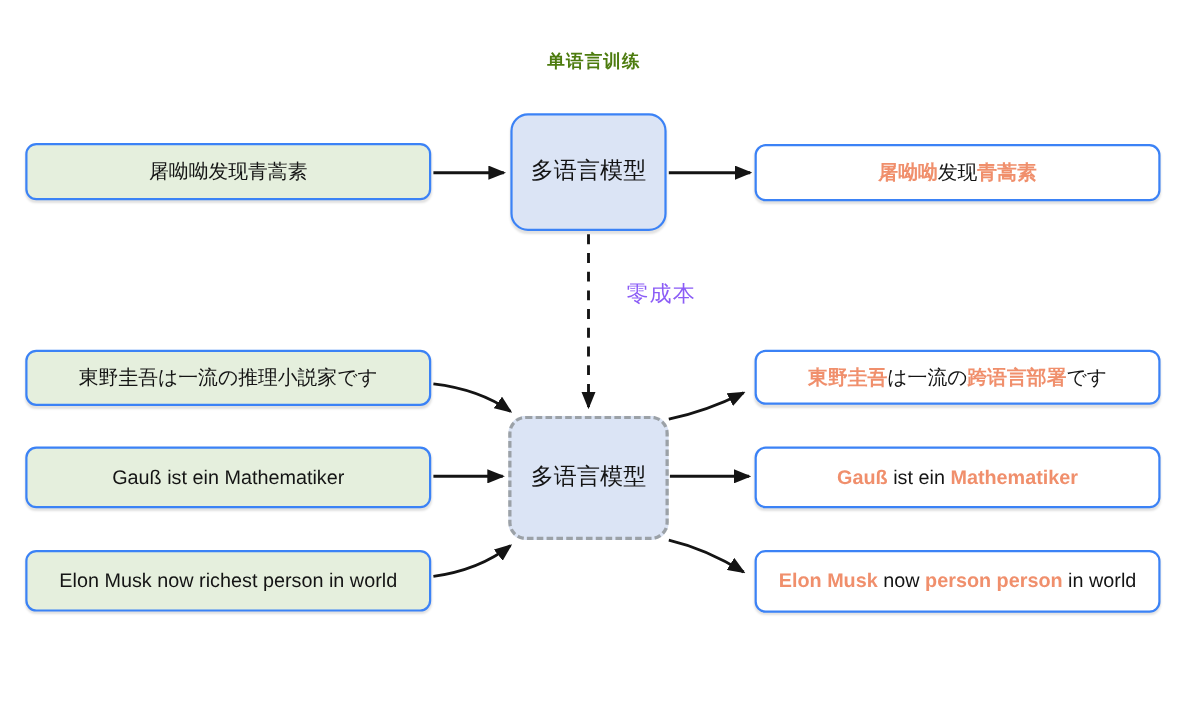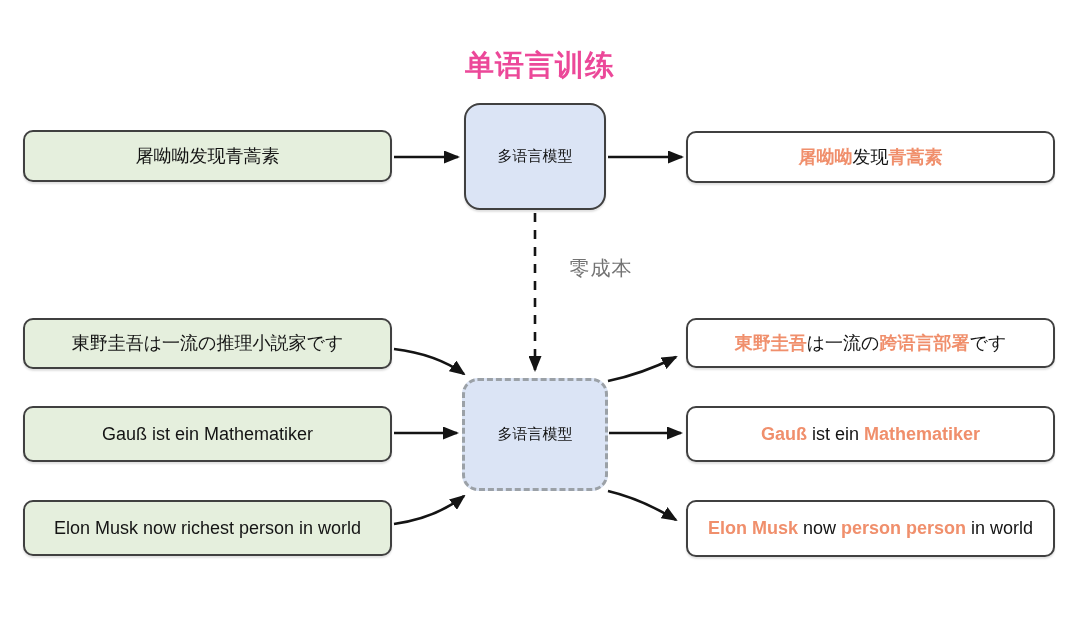--- a/index.html
+++ b/index.html
@@ -8,43 +8,43 @@
     width:1080px;height:644px;
     background:#ffffff;
     font-family:"Liberation Sans","DejaVu Sans",sans-serif;
     color:#141414;
     overflow:hidden;
   }
   .canvas *{box-sizing:border-box;}
   .title{
     position:absolute;left:0;width:1080px;
     text-align:center;
-    font-size:29px;font-weight:700;color:#ec4899;
+    font-size:16px;font-weight:700;color:#4d7c0f;
     letter-spacing:1px;
   }
   .box{
     position:absolute;
     display:flex;align-items:center;justify-content:center;
     text-align:center;
     font-size:18px;
-    border:2px solid #404040;
+    border:2px solid #3b82f6;
     border-radius:10px;
     box-shadow:0 2px 2px rgba(0,0,0,0.12);
     padding:0 10px;
     line-height:1.25;
   }
   .green{background:var(--green-fill);}
-  .blue{background:var(--blue-fill);border-radius:16px;font-size:15px;}
+  .blue{background:var(--blue-fill);border-radius:16px;font-size:21px;}
   .white{background:#ffffff;}
   .dashedbox{border:3px dashed #9BA1A7;box-shadow:none;}
   .hl{color:var(--hl);font-weight:700;}
   .deploy-label{
     position:absolute;
     text-align:center;
-    font-size:20px;color:#737373;
+    font-size:20px;color:#8b5cf6;
     line-height:29px;
     letter-spacing:1px;
   }
   svg.arrows{position:absolute;left:0;top:0;pointer-events:none;}
 </style>
 </head>
 <body>
 
 <div class="canvas">
 

